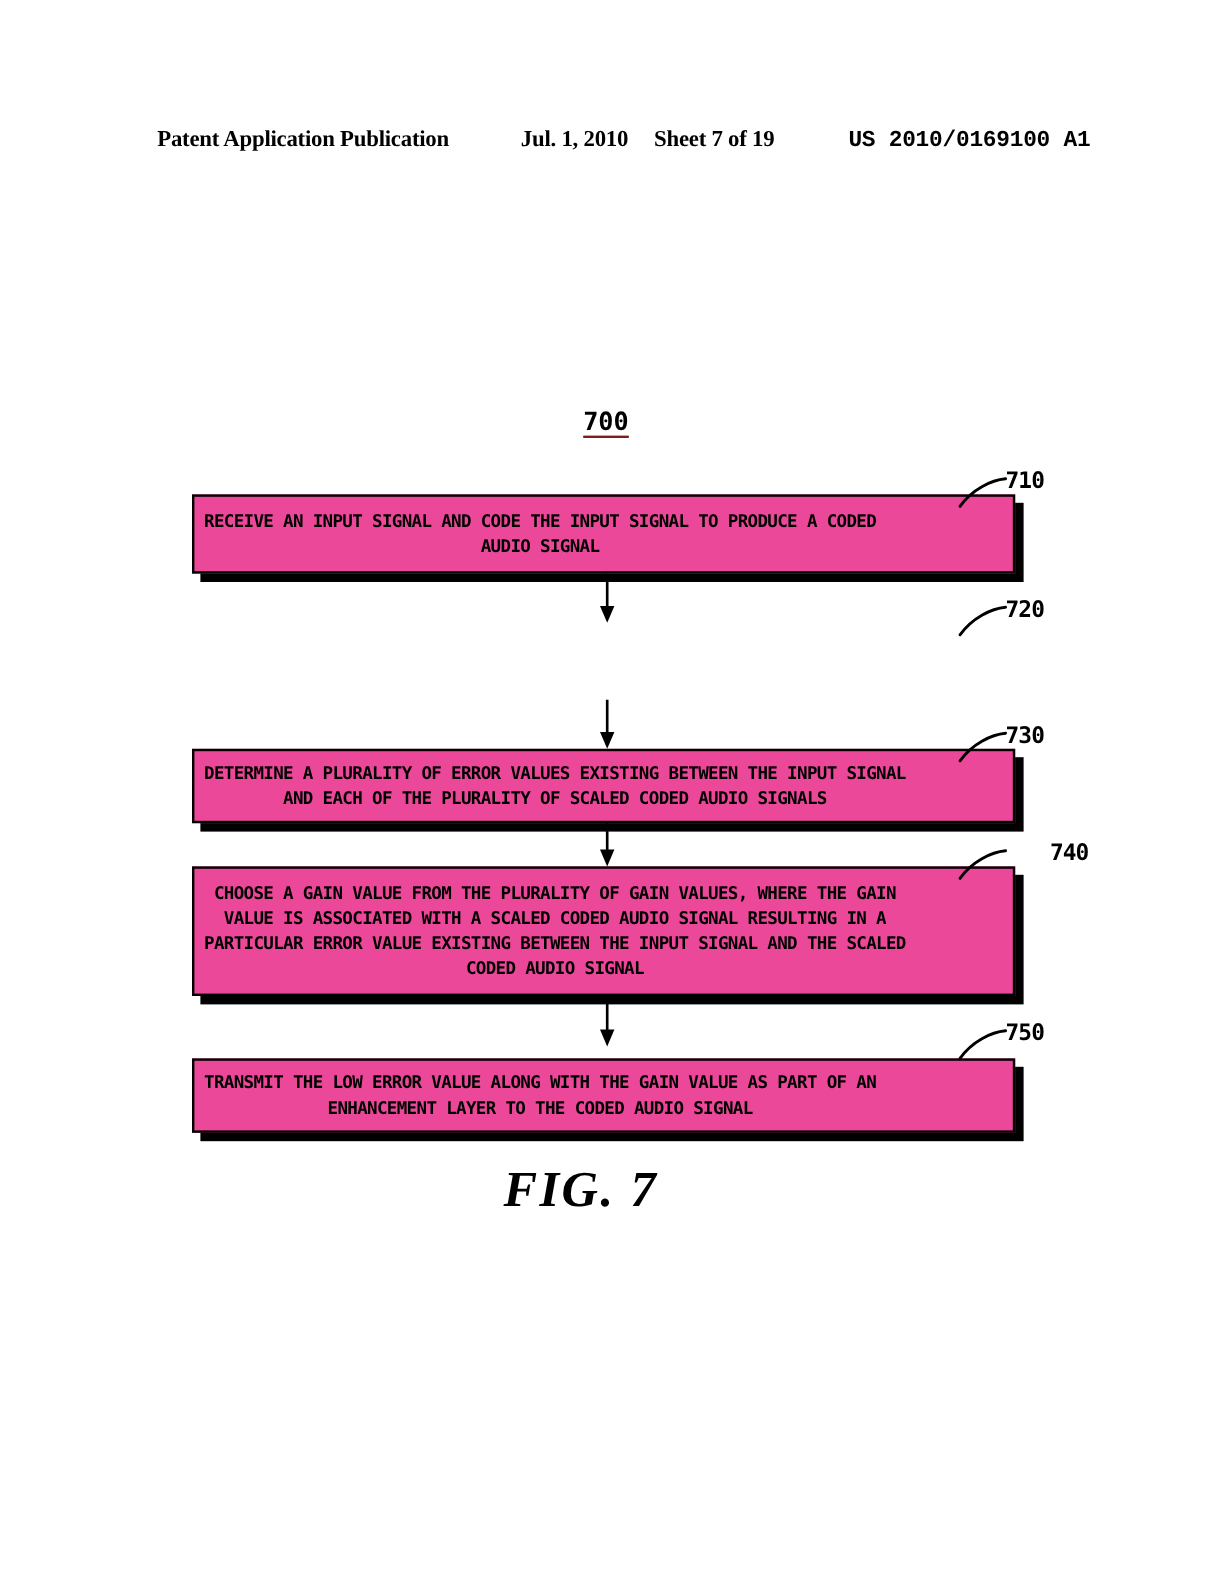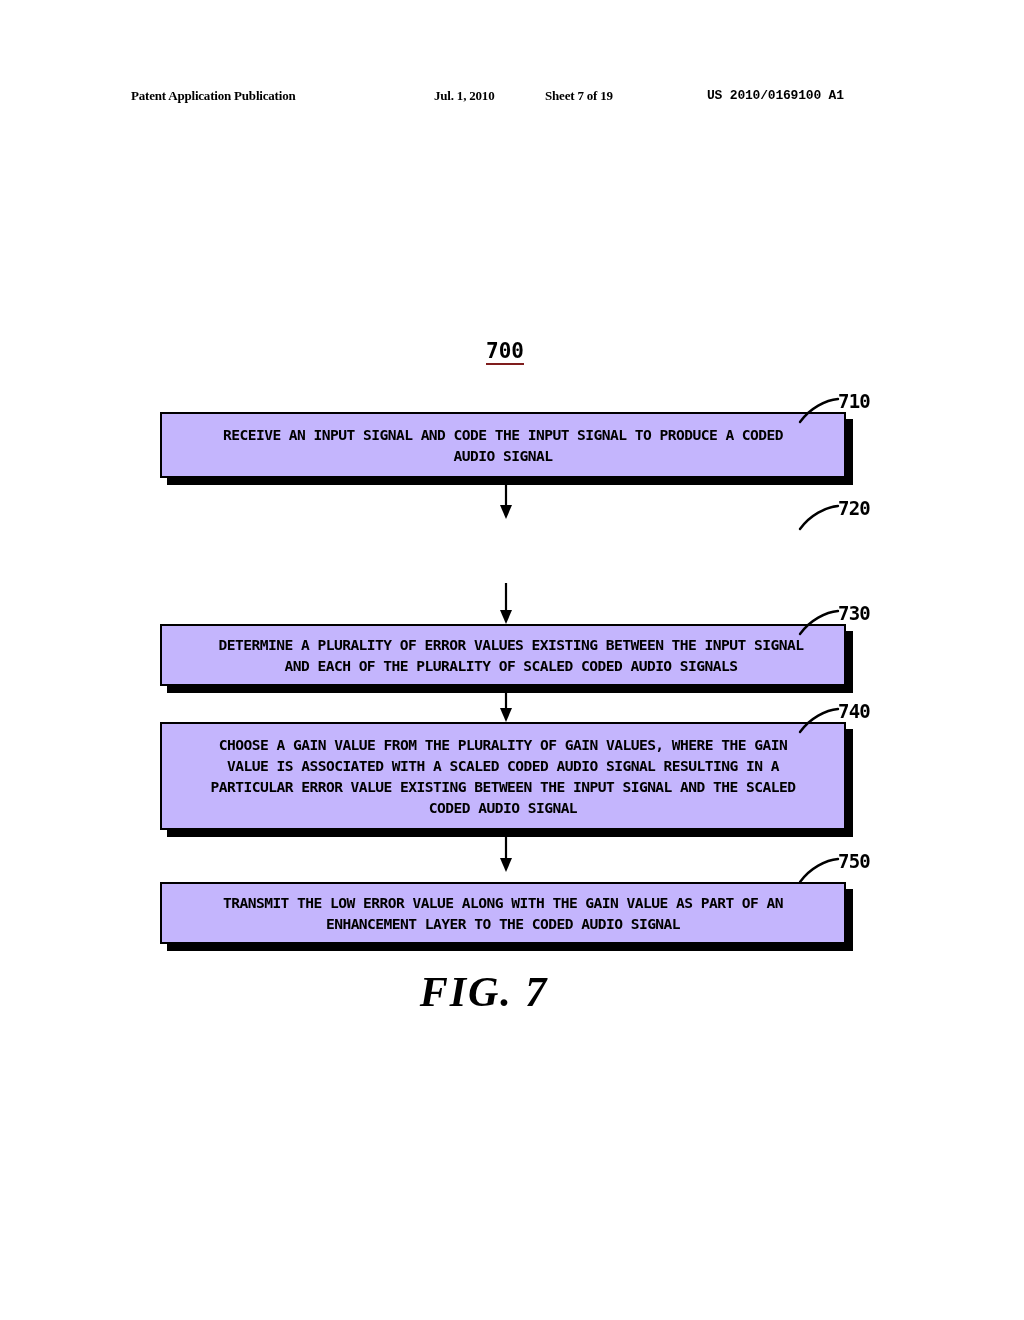--- a/index.html
+++ b/index.html
@@ -13,28 +13,28 @@
     position: relative;
     font-family: "Liberation Serif", "DejaVu Serif", serif;
     color: #000000;
     overflow: hidden;
   }
 
   
   .page-header {
     position: absolute;
     left: 0;
-    top: 88px;
+    top: 106px;
     width: 1024px;
     height: 26px;
     display: flex;
     align-items: baseline;
     font-family: "Liberation Serif", "DejaVu Serif", serif;
     font-weight: bold;
-    font-size: 13px;
+    font-size: 19px;
     letter-spacing: -0.2px;
     white-space: nowrap;
   }
   .hdr-pub {
     position: absolute;
     left: 131px;
     top: 0;
   }
   .hdr-date {
     position: absolute;
@@ -73,42 +73,41 @@
     letter-spacing: 0px;
     border-bottom: 2px solid #7f1d1d;
     padding-bottom: 1px;
     line-height: 1.05;
   }
 
   
   .pbox {
     position: absolute;
     box-sizing: border-box;
-    background: #c4b5fd;
+    background: #ec4899;
     border: 2px solid #000000;
     box-shadow: 7px 7px 0 0 #000000;
     display: flex;
     align-items: center;
-    justify-content: center;
   }
   .pbox-text {
     font-family: "DejaVu Sans Mono", "Liberation Mono", monospace;
     font-size: 14.6px;
     font-weight: bold;
     line-height: 1.45;
     text-align: center;
     letter-spacing: -0.55px;
     white-space: pre-line;
     padding: 0 8px;
     color: #000000;
   }
 
   #box-710 { left: 160px; top: 412px;  width: 686px; height: 66px; }
   #box-720 { left: 160px; top: 519px;  width: 686px; height: 64px; }
-  #box-730 { left: 160px; top: 624px;  width: 686px; height: 62px; padding-left: 16px; }
+  #box-730 { left: 160px; top: 624px;  width: 686px; height: 62px; }
   #box-740 { left: 160px; top: 722px;  width: 686px; height: 108px; }
   #box-750 { left: 160px; top: 872px;  width: 686px; height: 62px; margin-top: 10px; }
 
   
   .connector {
     position: absolute;
     left: 496px;
     width: 20px;
   }
   .connector svg { display: block; }
@@ -133,21 +132,21 @@
     line-height: 1;
     color: #000000;
   }
   #leader-710 { left: 786px; top: 394px; }
   #ref-710    { left: 838px; top: 392px; }
   #leader-720 { left: 786px; top: 501px; }
   #ref-720    { left: 838px; top: 499px; }
   #leader-730 { left: 786px; top: 606px; }
   #ref-730    { left: 838px; top: 604px; }
   #leader-740 { left: 786px; top: 704px; }
-  #ref-740    { left: 838px; top: 702px; }
+  #ref-740    { left: 875px; top: 702px; }
   #leader-750 { left: 786px; top: 854px; }
   #ref-750    { left: 838px; top: 852px; }
 
   
   .fig-caption {
     position: absolute;
     left: 0;
     top: 968px;
     width: 968px;
     text-align: center;

